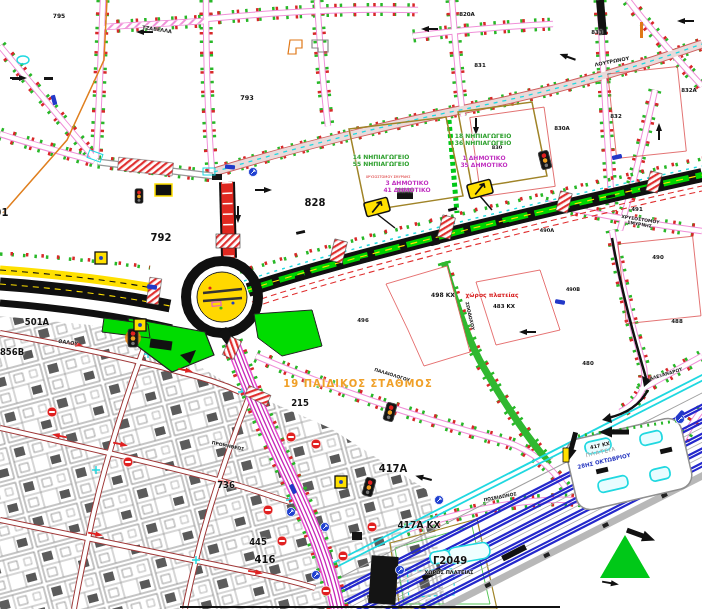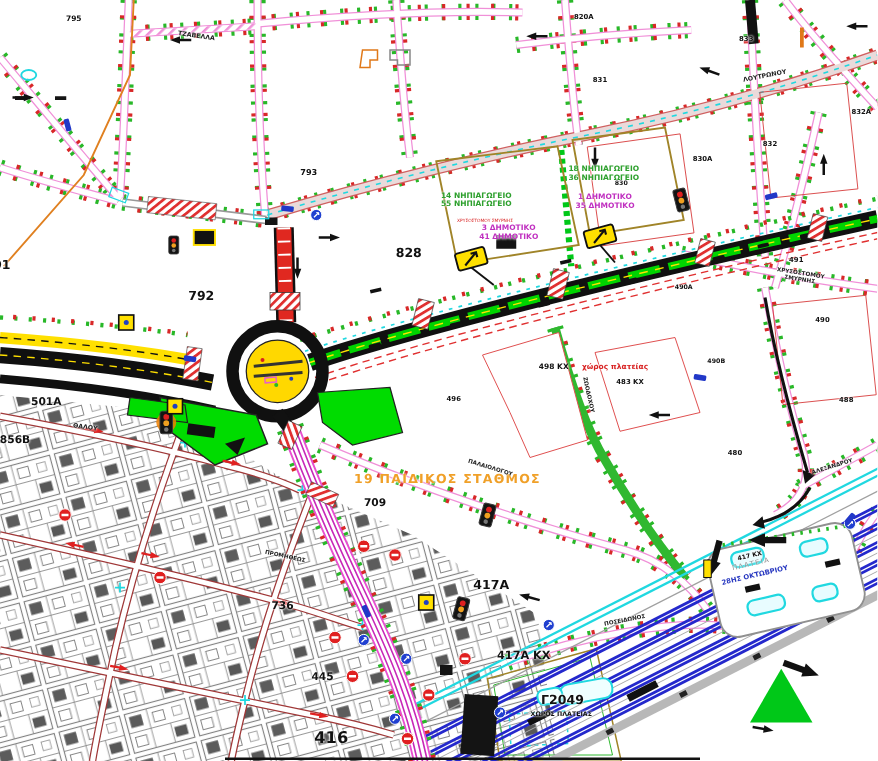--- a/index.html
+++ b/index.html
@@ -505,37 +505,37 @@
   <use href="#car" transform="translate(617,157) rotate(-14)"></use>
   <use href="#car" transform="translate(293,489) rotate(65)"></use>
   <use href="#car" transform="translate(680,415) rotate(-50)"></use>
   <use href="#car" transform="translate(560,302) rotate(10)"></use>
   <use href="#car" transform="translate(152,287) rotate(8)"></use>
 </g>
 </svg>
 
 <div id="label-layer">
       <div class="map-label" style="left: 59px; top: 16px; color: rgb(17, 17, 17); font-size: 6px; font-weight: bold; transform: translate(-50%, -50%) rotate(0deg);">795</div>
-      <div class="map-label" style="left: 247px; top: 99px; color: rgb(17, 17, 17); font-size: 6.5px; font-weight: bold; transform: translate(-50%, -50%) rotate(0deg); margin-top: 40px;">793</div>
+      <div class="map-label" style="left: 247px; top: 99px; color: rgb(17, 17, 17); font-size: 6.5px; font-weight: bold; transform: translate(-50%, -50%) rotate(0deg);">793</div>
       <div class="map-label" style="left: -2px; top: 213px; color: rgb(17, 17, 17); font-size: 10px; font-weight: bold; transform: translate(-50%, -50%) rotate(0deg);">791</div>
       <div class="map-label" style="left: 151px; top: 238px; color: rgb(17, 17, 17); font-size: 10px; font-weight: bold; transform: translate(-50%, -50%) rotate(0deg); margin-left: 10px;">792</div>
-      <div class="map-label" style="left: 327px; top: 203px; color: rgb(17, 17, 17); font-size: 10px; font-weight: bold; transform: translate(-50%, -50%) rotate(0deg);">828</div>
+      <div class="map-label" style="left: 315px; top: 203px; color: rgb(17, 17, 17); font-size: 10px; font-weight: bold; transform: translate(-50%, -50%) rotate(0deg);">828</div>
       <div class="map-label" style="left: 467px; top: 14px; color: rgb(17, 17, 17); font-size: 5.5px; font-weight: bold; transform: translate(-50%, -50%) rotate(0deg);">820A</div>
       <div class="map-label" style="left: 597px; top: 32px; color: rgb(17, 17, 17); font-size: 5.5px; font-weight: bold; transform: translate(-50%, -50%) rotate(0deg);">833</div>
       <div class="map-label" style="left: 480px; top: 65px; color: rgb(17, 17, 17); font-size: 5.5px; font-weight: bold; transform: translate(-50%, -50%) rotate(0deg);">831</div>
       <div class="map-label" style="left: 616px; top: 116px; color: rgb(17, 17, 17); font-size: 5.5px; font-weight: bold; transform: translate(-50%, -50%) rotate(0deg);">832</div>
       <div class="map-label" style="left: 689px; top: 90px; color: rgb(17, 17, 17); font-size: 5.5px; font-weight: bold; transform: translate(-50%, -50%) rotate(0deg);">832A</div>
       <div class="map-label" style="left: 562px; top: 128px; color: rgb(17, 17, 17); font-size: 5.5px; font-weight: bold; transform: translate(-50%, -50%) rotate(0deg);">830A</div>
       <div class="map-label" style="left: 497px; top: 148px; color: rgb(17, 17, 17); font-size: 5px; font-weight: bold; transform: translate(-50%, -50%) rotate(0deg);">830</div>
       <div class="map-label" style="left: 37px; top: 323px; color: rgb(17, 17, 17); font-size: 8.5px; font-weight: bold; transform: translate(-50%, -50%) rotate(0deg);">501A</div>
       <div class="map-label" style="left: 12px; top: 353px; color: rgb(17, 17, 17); font-size: 8.5px; font-weight: bold; transform: translate(-50%, -50%) rotate(0deg);">856B</div>
-      <div class="map-label" style="left: 300px; top: 404px; color: rgb(17, 17, 17); font-size: 8.5px; font-weight: bold; transform: translate(-50%, -50%) rotate(0deg);">709</div>
+      <div class="map-label" style="left: 300px; top: 404px; color: rgb(17, 17, 17); font-size: 8.5px; font-weight: bold; transform: translate(-50%, -50%) rotate(0deg);">215</div>
       <div class="map-label" style="left: 226px; top: 486px; color: rgb(17, 17, 17); font-size: 8.5px; font-weight: bold; transform: translate(-50%, -50%) rotate(0deg);">736</div>
       <div class="map-label" style="left: 258px; top: 543px; color: rgb(17, 17, 17); font-size: 8.5px; font-weight: bold; transform: translate(-50%, -50%) rotate(0deg);">445</div>
-      <div class="map-label" style="left: 259px; top: 592px; color: rgb(17, 17, 17); font-size: 13px; font-weight: bold; transform: translate(-50%, -50%) rotate(0deg); padding-left: 12px;">416</div>
+      <div class="map-label" style="left: 259px; top: 560px; color: rgb(17, 17, 17); font-size: 10px; font-weight: bold; transform: translate(-50%, -50%) rotate(0deg); padding-left: 12px;">416</div>
       <div class="map-label" style="left: 393px; top: 469px; color: rgb(17, 17, 17); font-size: 10px; font-weight: bold; transform: translate(-50%, -50%) rotate(0deg);">417A</div>
       <div class="map-label" style="left: 419px; top: 525px; color: rgb(17, 17, 17); font-size: 9px; font-weight: bold; transform: translate(-50%, -50%) rotate(0deg);">417A ΚΧ</div>
       <div class="map-label" style="left: 600px; top: 446px; color: rgb(17, 17, 17); font-size: 5px; font-weight: bold; transform: translate(-50%, -50%) rotate(-13deg);">417 ΚΧ</div>
       <div class="map-label" style="left: 443px; top: 295px; color: rgb(17, 17, 17); font-size: 6px; font-weight: bold; transform: translate(-50%, -50%) rotate(0deg);">498 ΚΧ</div>
       <div class="map-label" style="left: 504px; top: 306px; color: rgb(17, 17, 17); font-size: 5.5px; font-weight: bold; transform: translate(-50%, -50%) rotate(0deg);">483 ΚΧ</div>
       <div class="map-label" style="left: 450px; top: 561px; color: rgb(17, 17, 17); font-size: 10px; font-weight: bold; transform: translate(-50%, -50%) rotate(0deg);">Γ2049</div>
       <div class="map-label" style="left: 449px; top: 573px; color: rgb(17, 17, 17); font-size: 5px; font-weight: bold; transform: translate(-50%, -50%) rotate(0deg);">ΧΩΡΟΣ ΠΛΑΤΕΙΑΣ</div>
       <div class="map-label" style="left: 363px; top: 320px; color: rgb(17, 17, 17); font-size: 5.5px; font-weight: bold; transform: translate(-50%, -50%) rotate(0deg);">496</div>
       <div class="map-label" style="left: 677px; top: 321px; color: rgb(17, 17, 17); font-size: 5.5px; font-weight: bold; transform: translate(-50%, -50%) rotate(0deg);">488</div>
       <div class="map-label" style="left: 588px; top: 363px; color: rgb(17, 17, 17); font-size: 5.5px; font-weight: bold; transform: translate(-50%, -50%) rotate(0deg);">480</div>

